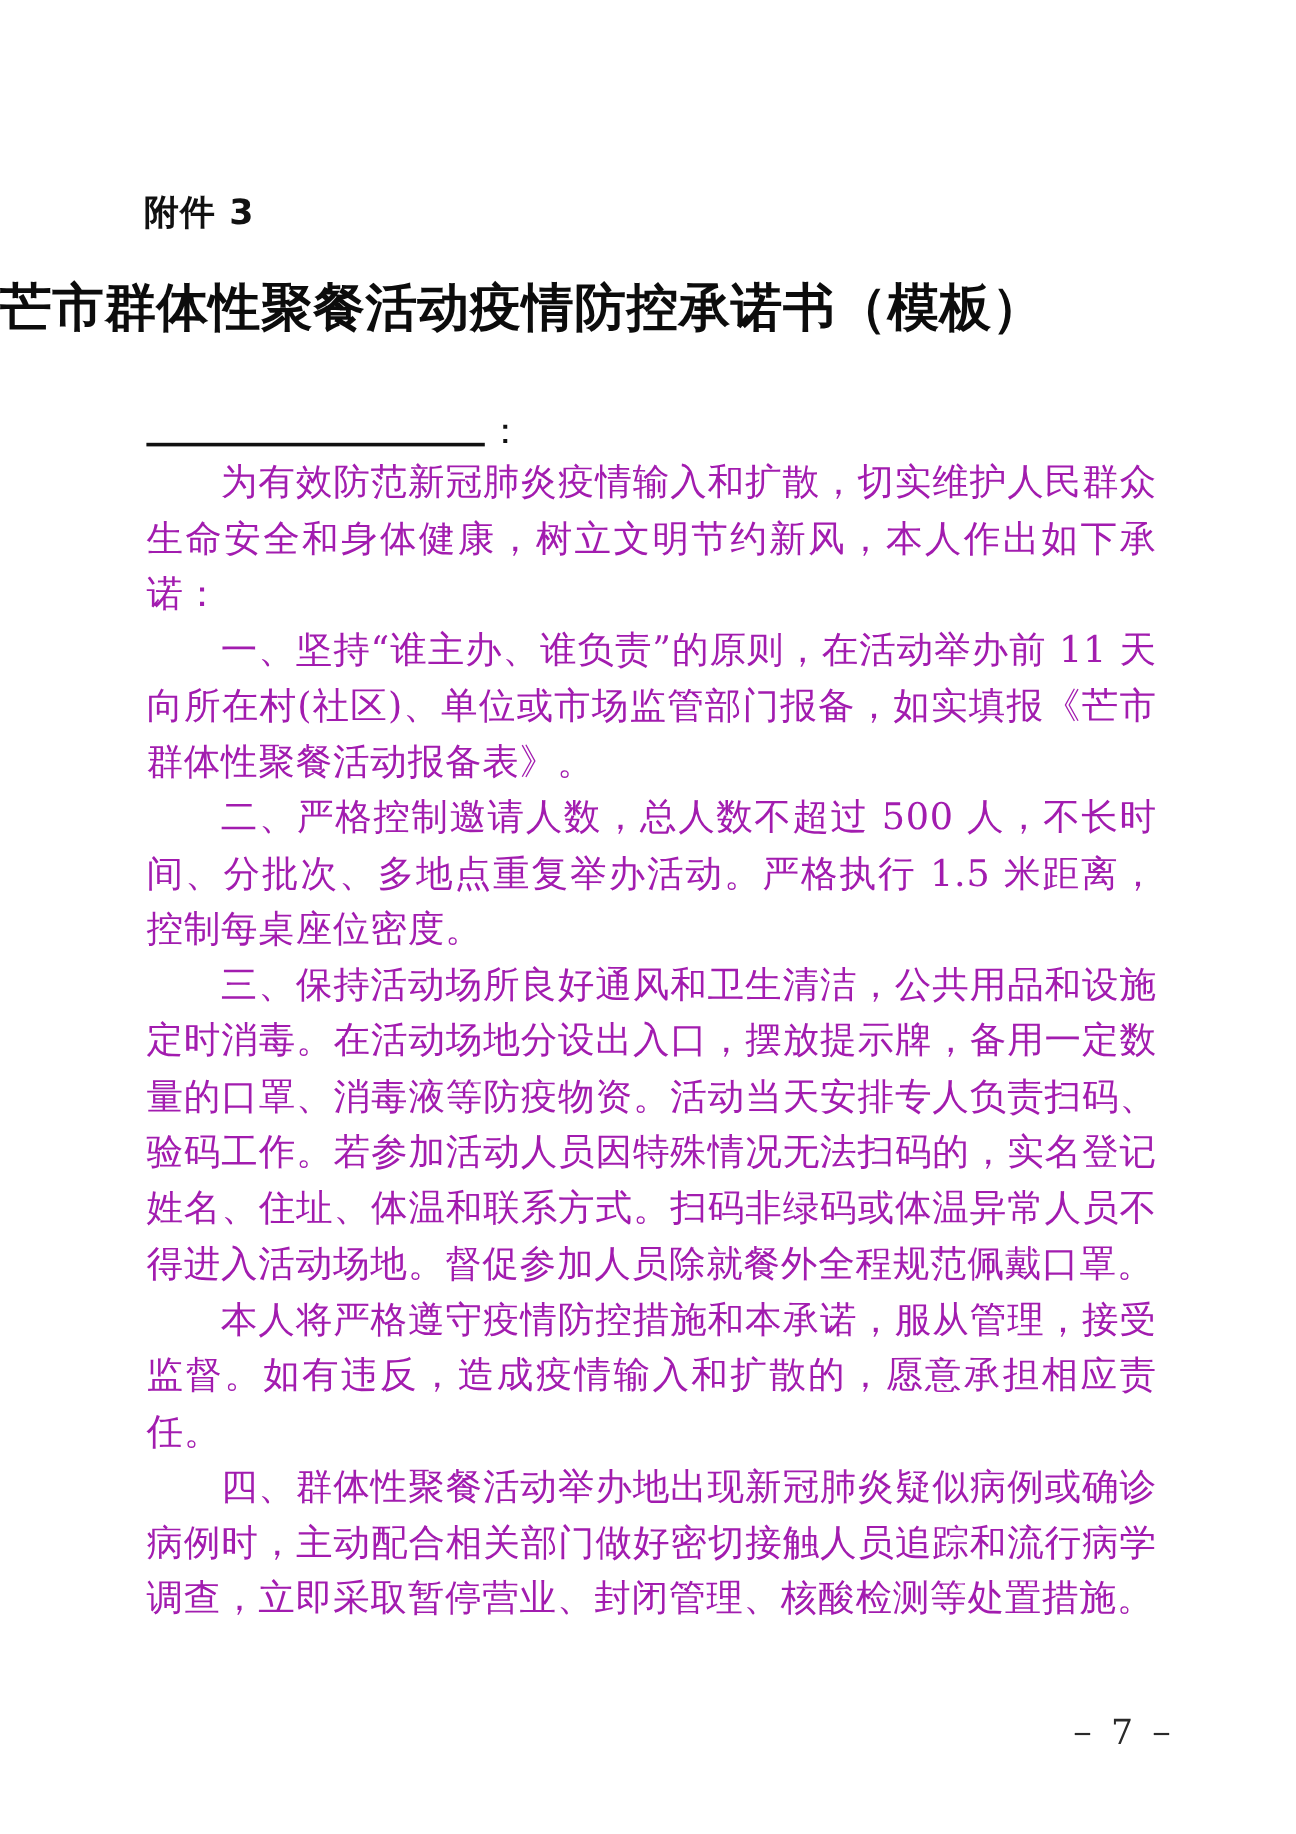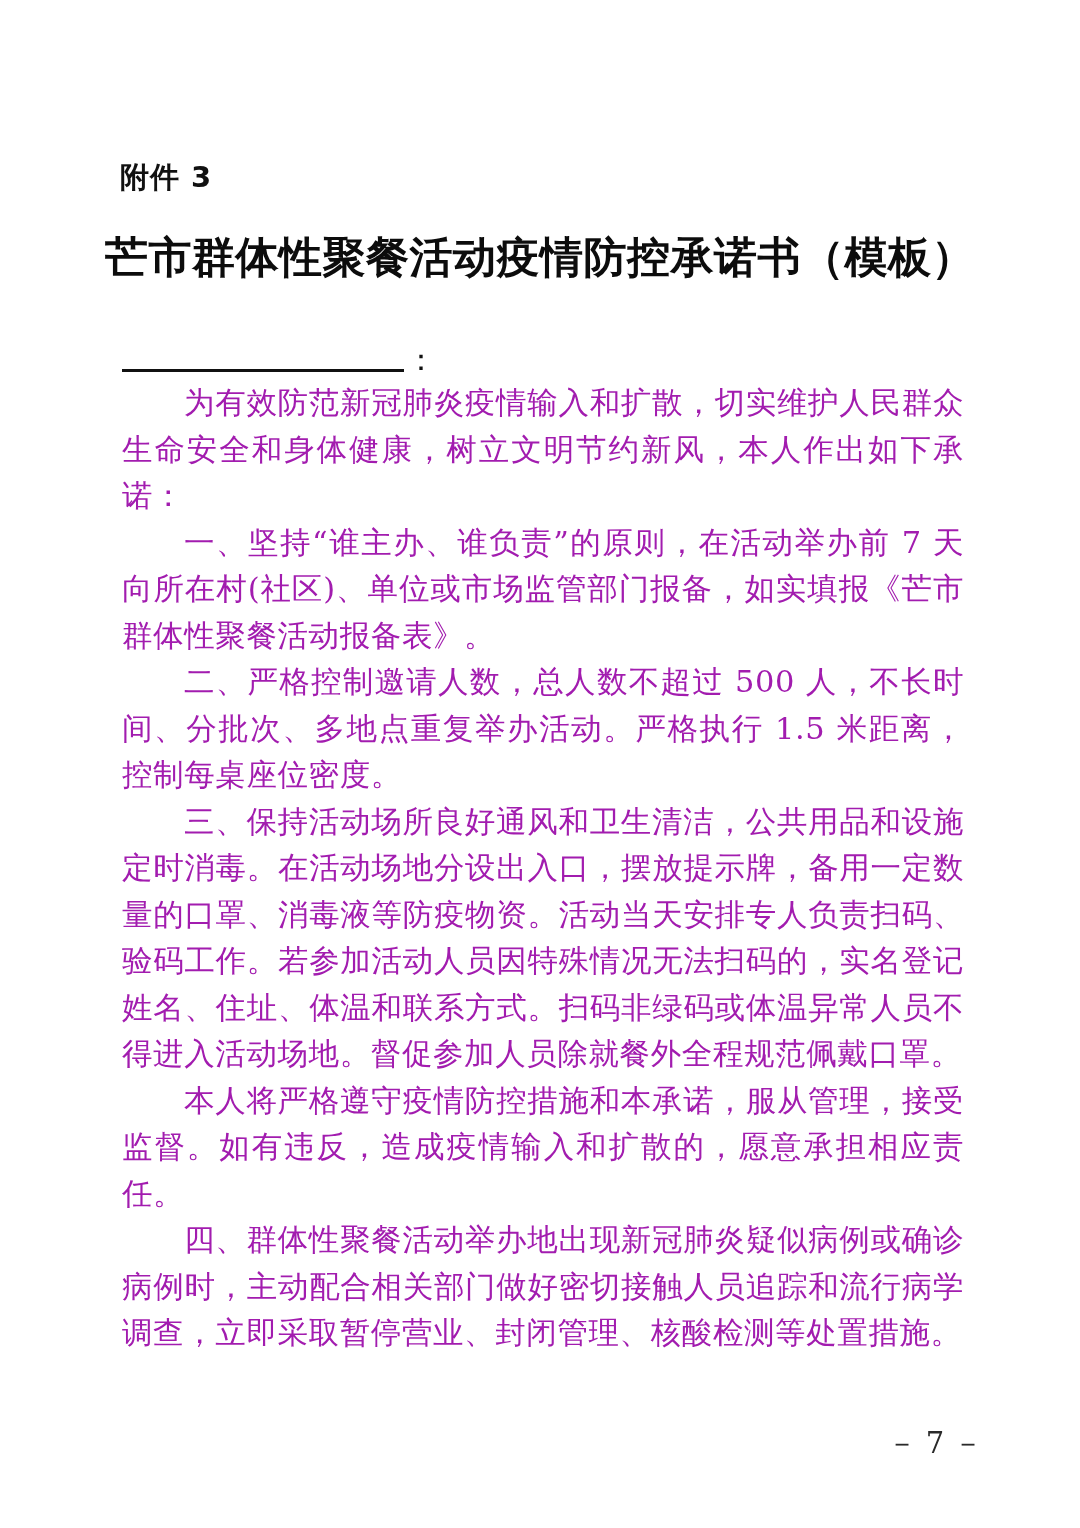--- a/index.html
+++ b/index.html
@@ -31,21 +31,21 @@
     color: #111111;
     white-space: nowrap;
   }
 
   
   .doc-title {
     position: absolute;
     left: 0;
     right: 0;
     top: 228px;
-    text-align: center;
+    text-align: left;
     font-family: "DejaVu Serif", "Liberation Serif", serif;
     font-weight: bold;
     font-size: 43px;
     line-height: 58px;
     letter-spacing: 0.5px;
     color: #0c0c0c;
     white-space: nowrap;
   }
 
   
@@ -146,21 +146,21 @@
 
   <div class="doc-title">芒市群体性聚餐活动疫情防控承诺书（模板）</div>
 
   <div class="addressee">
     <span class="addressee-rule"></span>
     <span class="addressee-colon">：</span>
   </div>
 
   <div class="body-col">
     <p class="para">为有效防范新冠肺炎疫情输入和扩散，切实维护人民群众生命安全和身体健康，树立文明节约新风，本人作出如下承诺：</p>
-    <p class="para">一、坚持“谁主办、谁负责”的原则，在活动举办前 7 天向所在村(社区)、单位或市场监管部门报备，如实填报《芒市群体性聚餐活动报备表》。</p>
+    <p class="para">一、坚持“谁主办、谁负责”的原则，在活动举办前 11 天向所在村(社区)、单位或市场监管部门报备，如实填报《芒市群体性聚餐活动报备表》。</p>
     <p class="para">二、严格控制邀请人数，总人数不超过 500 人，不长时间、分批次、多地点重复举办活动。严格执行 1.5 米距离，控制每桌座位密度。</p>
     <p class="para">三、保持活动场所良好通风和卫生清洁，公共用品和设施定时消毒。在活动场地分设出入口，摆放提示牌，备用一定数量的口罩、消毒液等防疫物资。活动当天安排专人负责扫码、验码工作。若参加活动人员因特殊情况无法扫码的，实名登记姓名、住址、体温和联系方式。扫码非绿码或体温异常人员不得进入活动场地。督促参加人员除就餐外全程规范佩戴口罩。</p>
     <p class="para">本人将严格遵守疫情防控措施和本承诺，服从管理，接受监督。如有违反，造成疫情输入和扩散的，愿意承担相应责任。</p>
     <p class="para">四、群体性聚餐活动举办地出现新冠肺炎疑似病例或确诊病例时，主动配合相关部门做好密切接触人员追踪和流行病学调查，立即采取暂停营业、封闭管理、核酸检测等处置措施。</p>
   </div>
 
 
   <div class="page-number">－ 7 －</div>
 
 </div>

